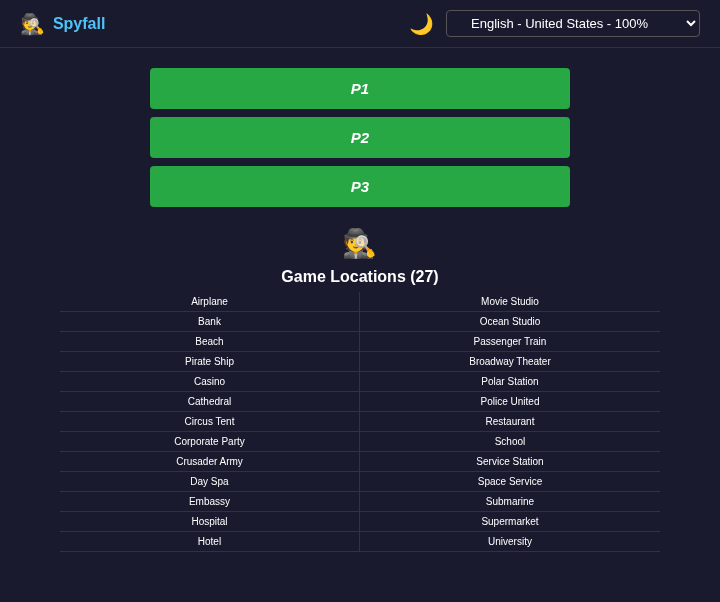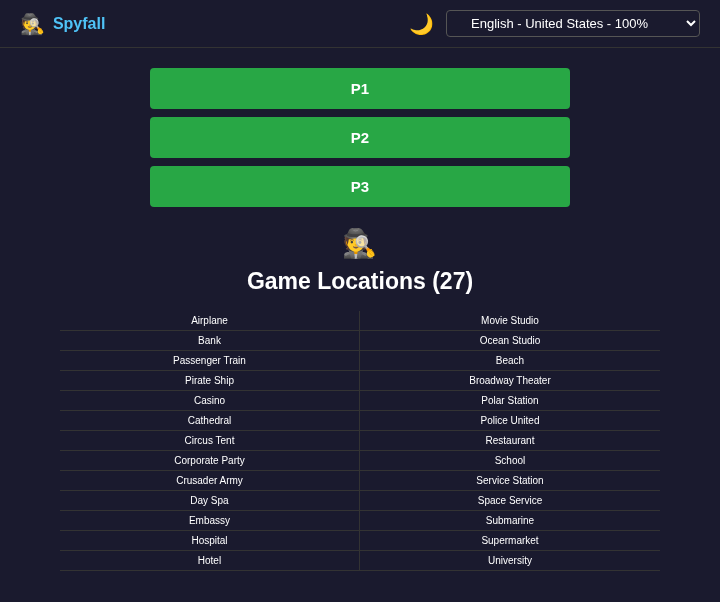--- a/index.html
+++ b/index.html
@@ -68,34 +68,35 @@
       background-color: #28a745;
       color: #ffffff;
       border: none;
       border-radius: 4px;
       padding: 12px;
       font-size: 15px;
       font-weight: bold;
       cursor: pointer;
       width: 100%;
       text-align: center;
+      font-style: italic;
     }
 
     
     .spy-icon {
       font-size: 28px;
       margin-bottom: 8px;
       text-align: center;
     }
 
     
     .locations-title {
-      font-size: 23px;
+      font-size: 16px;
       font-weight: bold;
-      margin-bottom: 16px;
+      margin-bottom: 6px;
       text-align: left;
     }
 
     
     .locations-grid {
       display: grid;
       grid-template-columns: 1fr 1fr;
       width: 100%;
       max-width: 600px;
       margin-bottom: 24px;
@@ -136,22 +137,22 @@
   <div class="spy-icon">🕵</div>
 
   <div class="locations-title">Game Locations (27)</div>
 
   <div class="locations-grid" id="locations-grid">
 
   <div class="location-cell">Airplane</div>
       <div class="location-cell">Movie Studio</div>
       <div class="location-cell">Bank</div>
       <div class="location-cell">Ocean Studio</div>
+      <div class="location-cell">Beach</div>
       <div class="location-cell">Passenger Train</div>
-      <div class="location-cell">Beach</div>
       <div class="location-cell">Pirate Ship</div>
       <div class="location-cell">Broadway Theater</div>
       <div class="location-cell">Casino</div>
       <div class="location-cell">Polar Station</div>
       <div class="location-cell">Cathedral</div>
       <div class="location-cell">Police United</div>
       <div class="location-cell">Circus Tent</div>
       <div class="location-cell">Restaurant</div>
       <div class="location-cell">Corporate Party</div>
       <div class="location-cell">School</div>

